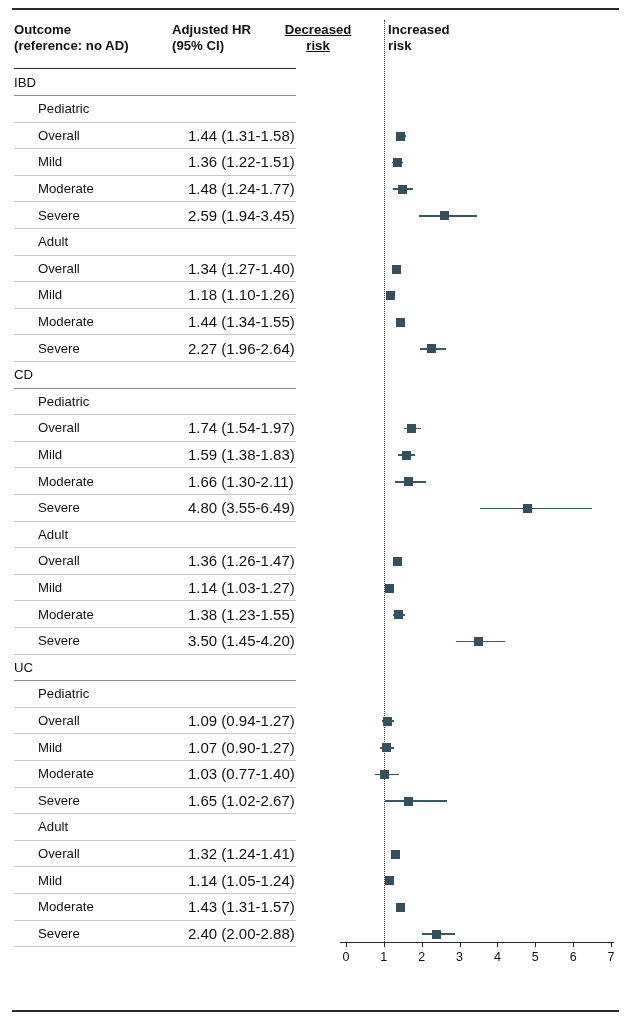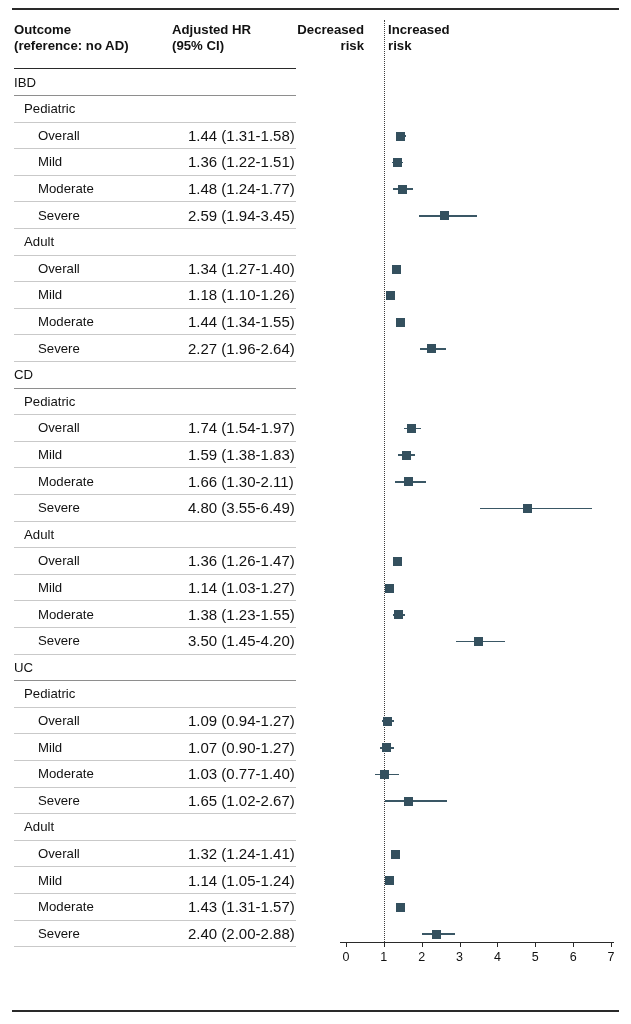--- a/index.html
+++ b/index.html
@@ -41,21 +41,21 @@
   
   .hdr {
     position: absolute;
     font-size: 13.2px;
     font-weight: bold;
     line-height: 15.5px;
     color: #121212;
   }
   #hdr-outcome { left: 14px; top: 22px; width: 150px; }
   #hdr-hr      { left: 172px; top: 22px; width: 120px; }
-  #hdr-dec     { left: 272px; top: 22px; width: 92px; text-align: right; }
+  #hdr-dec     { left: 272px; top: 22px; width: 92px; text-align: center; text-decoration: underline; }
   #hdr-inc     { left: 388px; top: 22px; width: 110px; }
 
   .hdr-rule {
     position: absolute;
     left: 14px;
     top: 68px;
     width: 282px;
     height: 1px;
     background: #2a2a2a;
   }
@@ -69,21 +69,21 @@
   }
   .row .label {
     position: absolute;
     left: 0;
     top: 4px;
     font-size: 13.2px;
     line-height: 17px;
     color: #121212;
     white-space: nowrap;
   }
-  .row.indent1 .label { left: 10px; text-align: center; }
+  .row.indent1 .label { left: 24px; text-align: center; }
   .row.indent2 .label { left: 24px; }
   .row .value {
     position: absolute;
     left: 174px;
     top: 4px;
     font-size: 15px;
     line-height: 17px;
     color: #121212;
     white-space: nowrap;
   }

